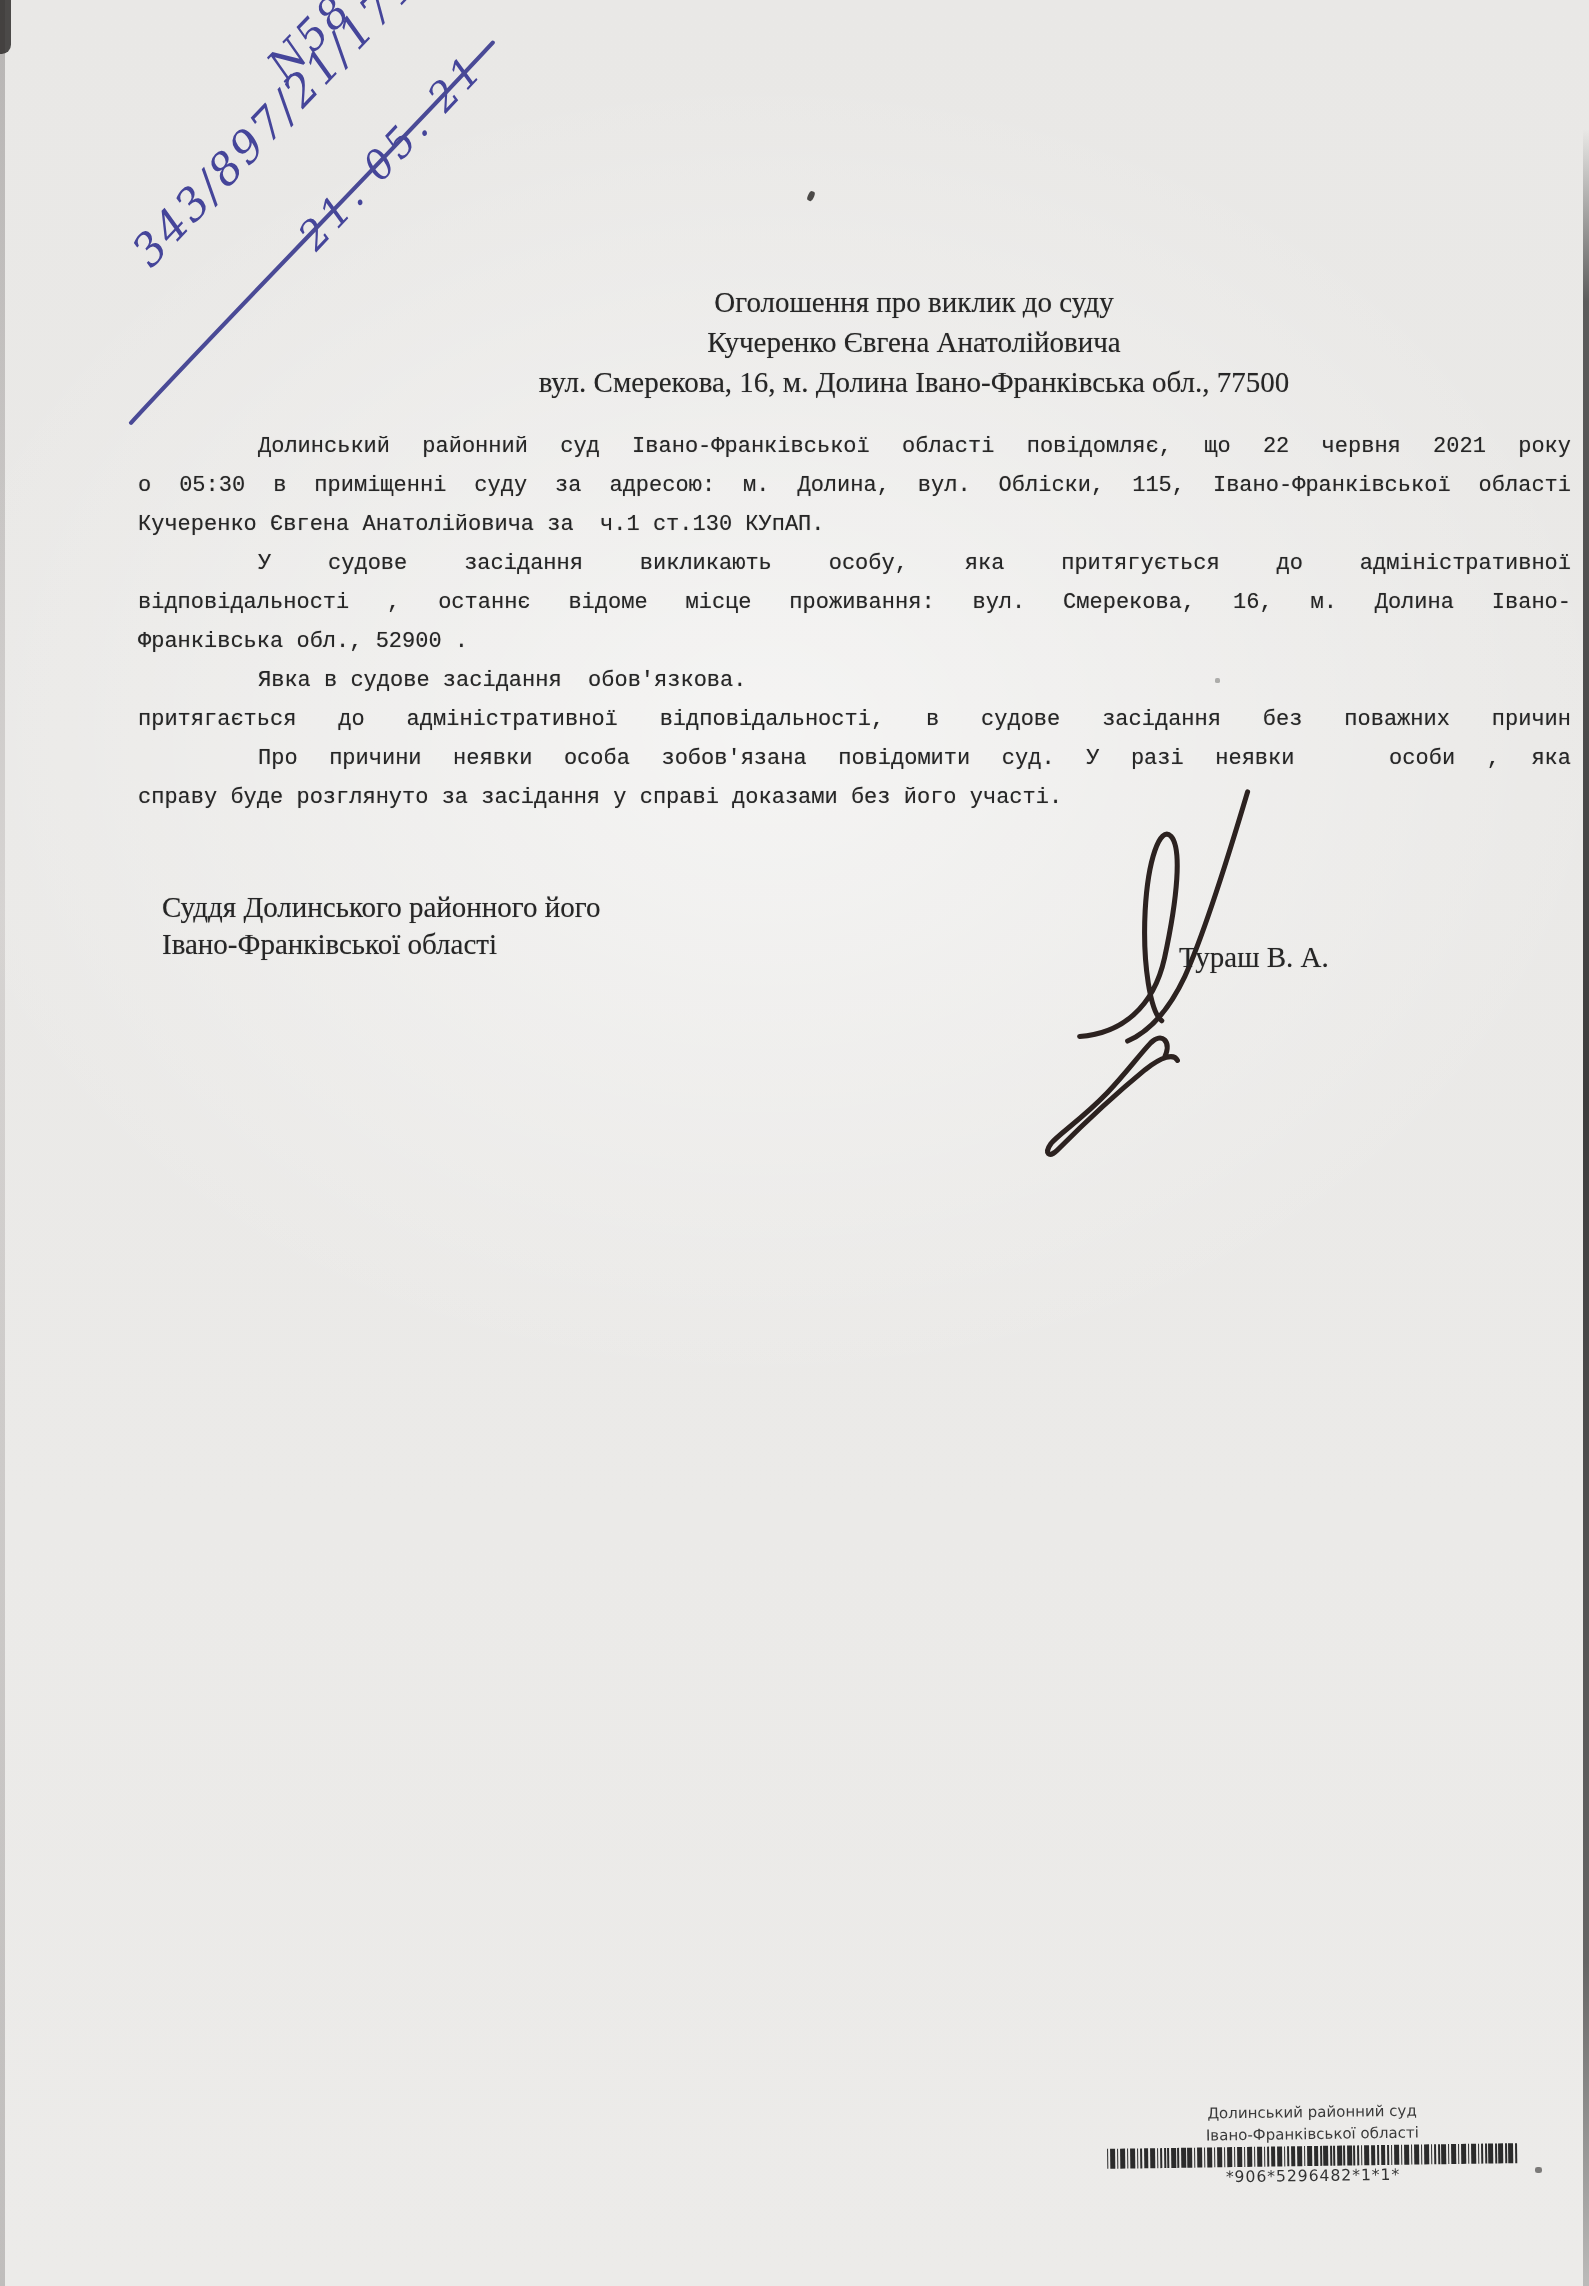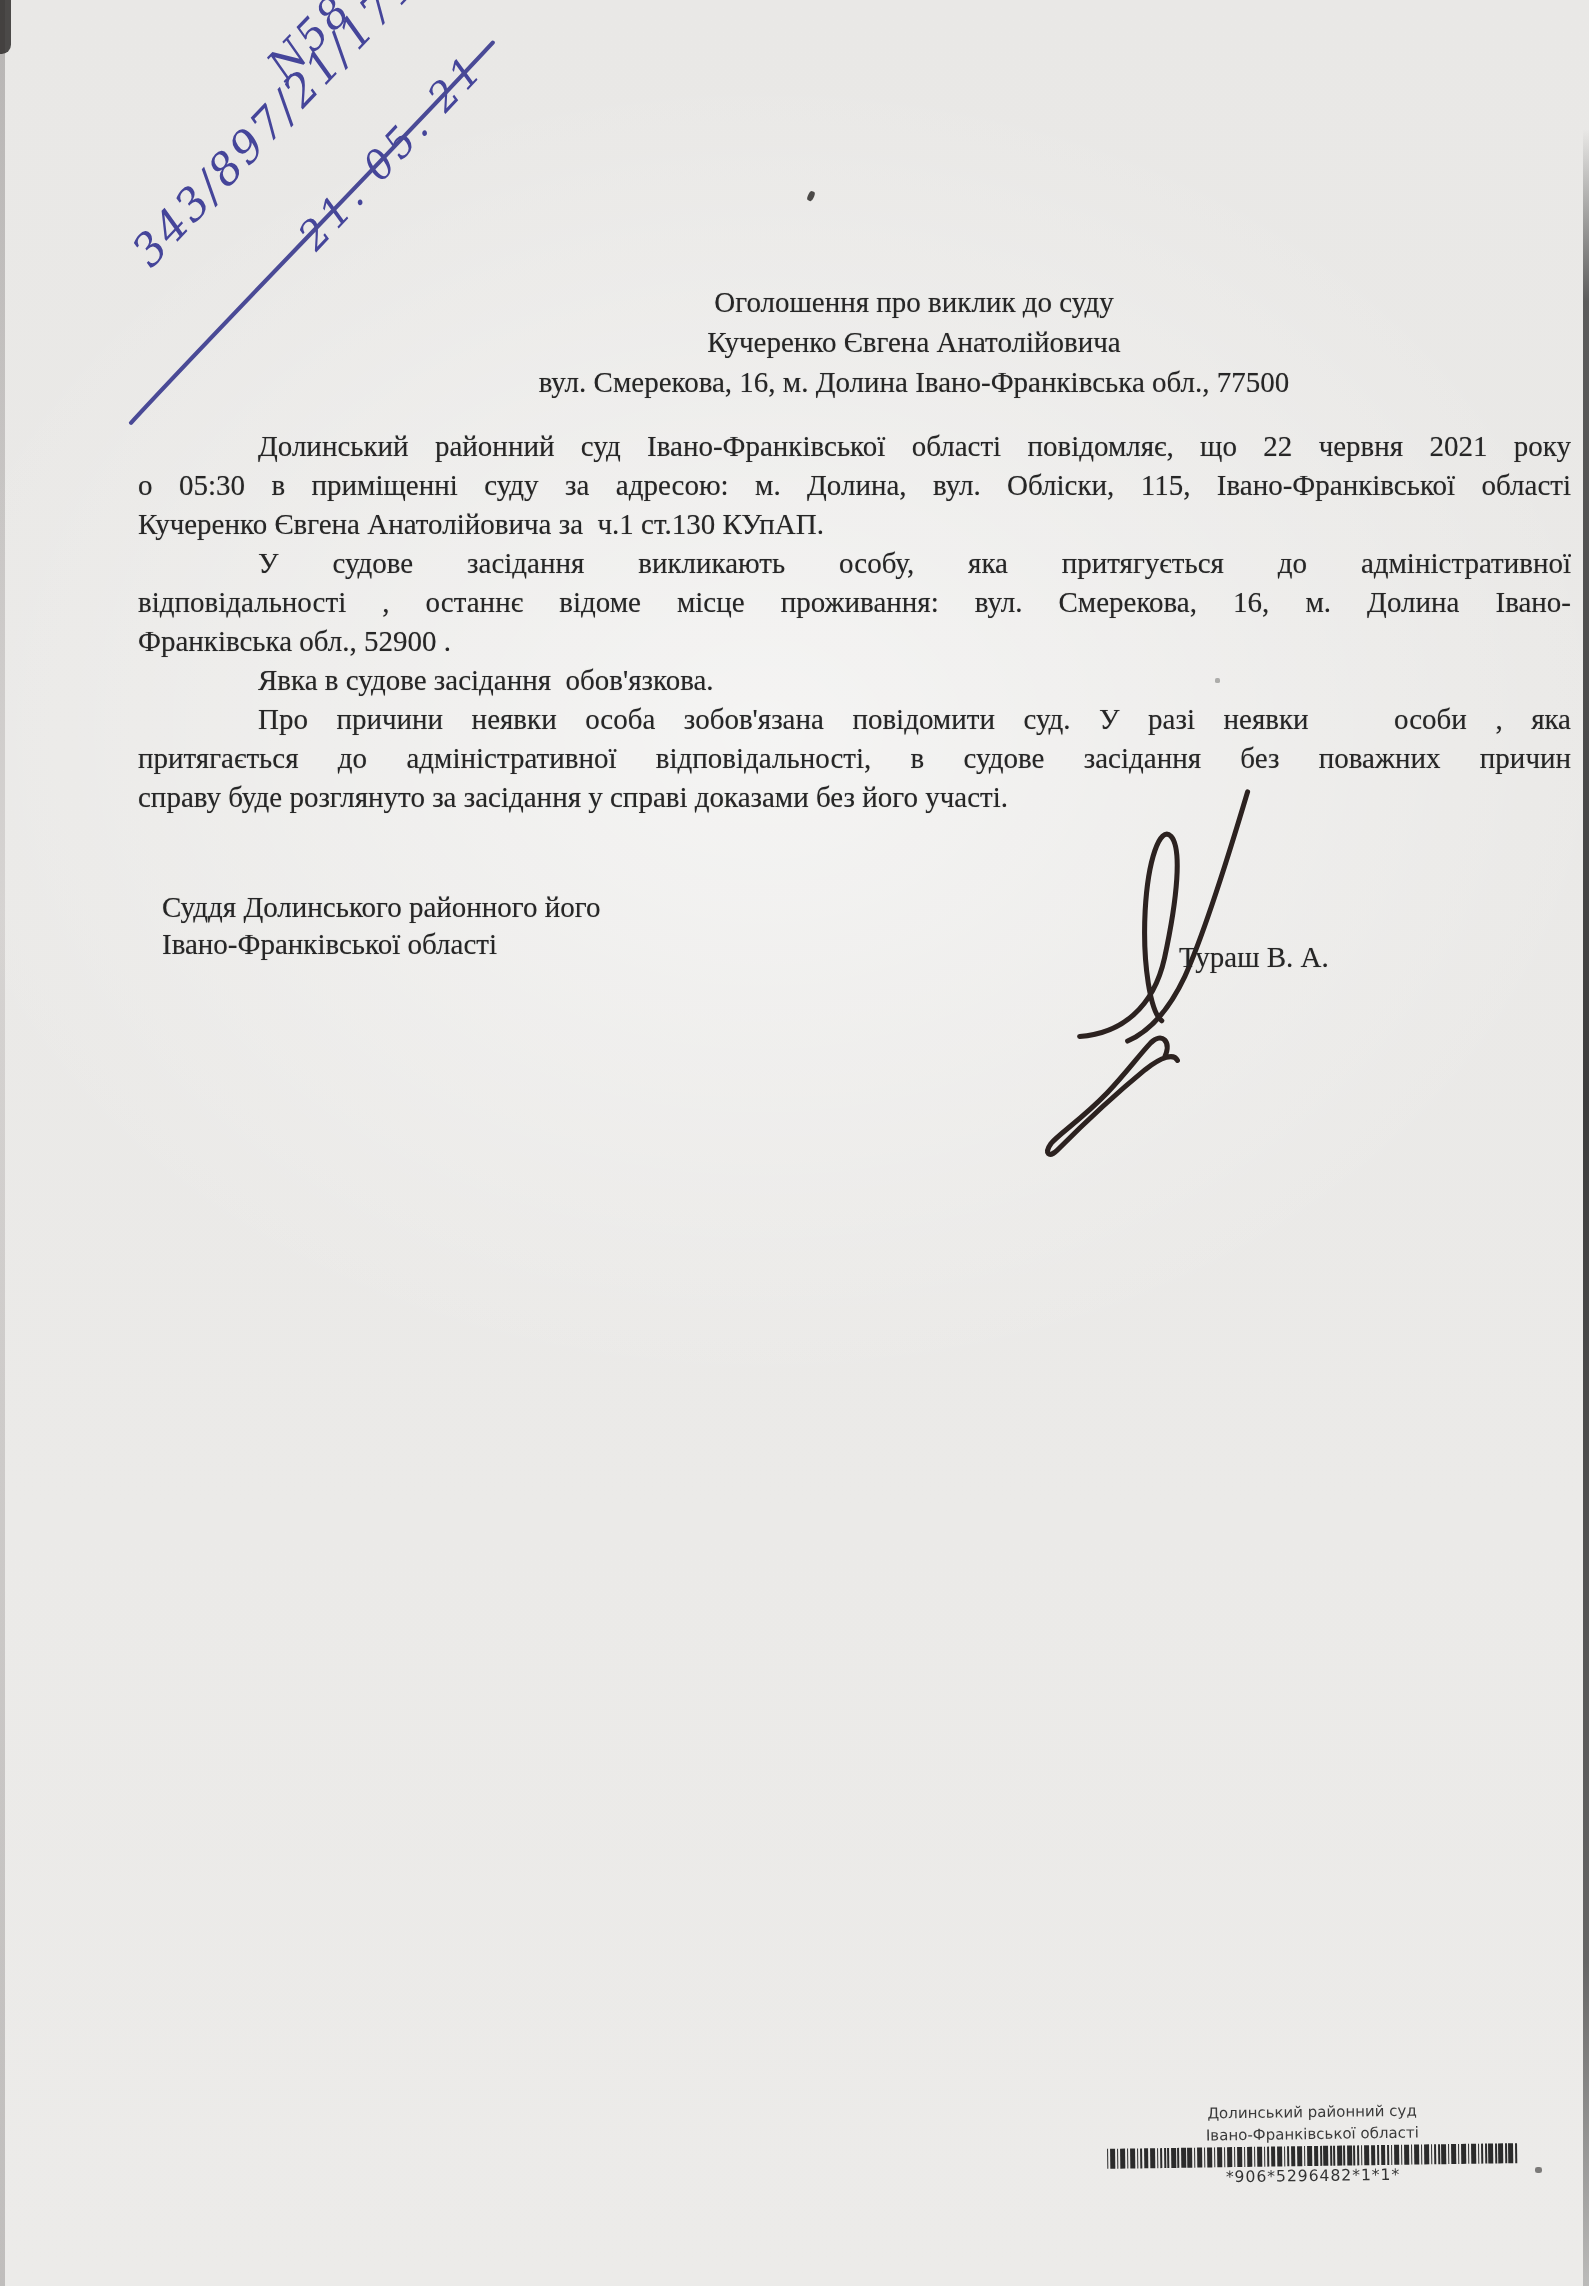--- a/index.html
+++ b/index.html
@@ -32,21 +32,21 @@
   .hw-num{left:275px;top:48px;font-size:42px;transform:rotate(-46deg);}
   .hw-case{left:140px;top:233px;font-size:44px;transform:rotate(-46.5deg);}
   .hw-date{left:306px;top:220px;font-size:40px;transform:rotate(-47deg);letter-spacing:4.6px;}
 
   
   .header{position:absolute;left:222px;top:282px;width:1384px;text-align:center;
           font-size:29px;}
   .h-line{height:40px;line-height:40px;text-shadow:0 0 0.9px rgba(40,40,40,.45);}
 
   
-  .docbody{position:absolute;left:138px;top:427px;width:1433px;font-size:29px;}
+  .docbody{position:absolute;left:138px;top:427px;width:1433px;font-size:22px;font-family:Liberation Mono, monospace;}
   .line{height:39px;line-height:39px;white-space:nowrap;text-shadow:0 0 0.9px rgba(40,40,40,.45);}
   .just{text-align:justify;text-align-last:justify;white-space:normal;overflow:hidden;}
   .ind{text-indent:120px;}
 
   
   .sig-left{position:absolute;left:162px;top:889px;font-size:29px;}
   .sig-left div{height:37px;line-height:37px;text-shadow:0 0 0.9px rgba(40,40,40,.45);}
   .sig-name{position:absolute;left:1179px;top:938px;font-size:29px;height:39px;line-height:39px;
             text-shadow:0 0 0.9px rgba(40,40,40,.45);}
 
@@ -92,22 +92,22 @@
     <div class="line just ind">Долинський районний суд Івано-Франківської області повідомляє, що 22 червня 2021 року</div>
     <div class="line just">о 05:30 в приміщенні суду за адресою: м. Долина, вул. Обліски, 115, Івано-Франківської області</div>
     <div class="line">Кучеренко Євгена Анатолійовича за &nbsp;ч.1 ст.130 КУпАП.</div>
 
     <div class="line just ind">У судове засідання викликають особу, яка притягується до адміністративної</div>
     <div class="line just">відповідальності , останнє відоме місце проживання: вул. Смерекова, 16, м. Долина Івано-</div>
     <div class="line">Франківська обл., 52900 .</div>
 
     <div class="line ind">Явка в судове засідання &nbsp;обов'язкова.</div>
 
+    <div class="line just">притягається до адміністративної відповідальності, в судове засідання без поважних причин</div>
     <div class="line just ind">Про причини неявки особа зобов'язана повідомити суд. У разі неявки &nbsp; особи , яка</div>
-    <div class="line just">притягається до адміністративної відповідальності, в судове засідання без поважних причин</div>
     <div class="line">справу буде розглянуто за засідання у справі доказами без його участі.</div>
   </div>
 
   <div class="sig-left">
     <div>Суддя Долинського районного його</div>
     <div>Івано-Франківської області</div>
   </div>
   <div class="sig-name">Тураш В. А.</div>
 
   <div class="footer">

